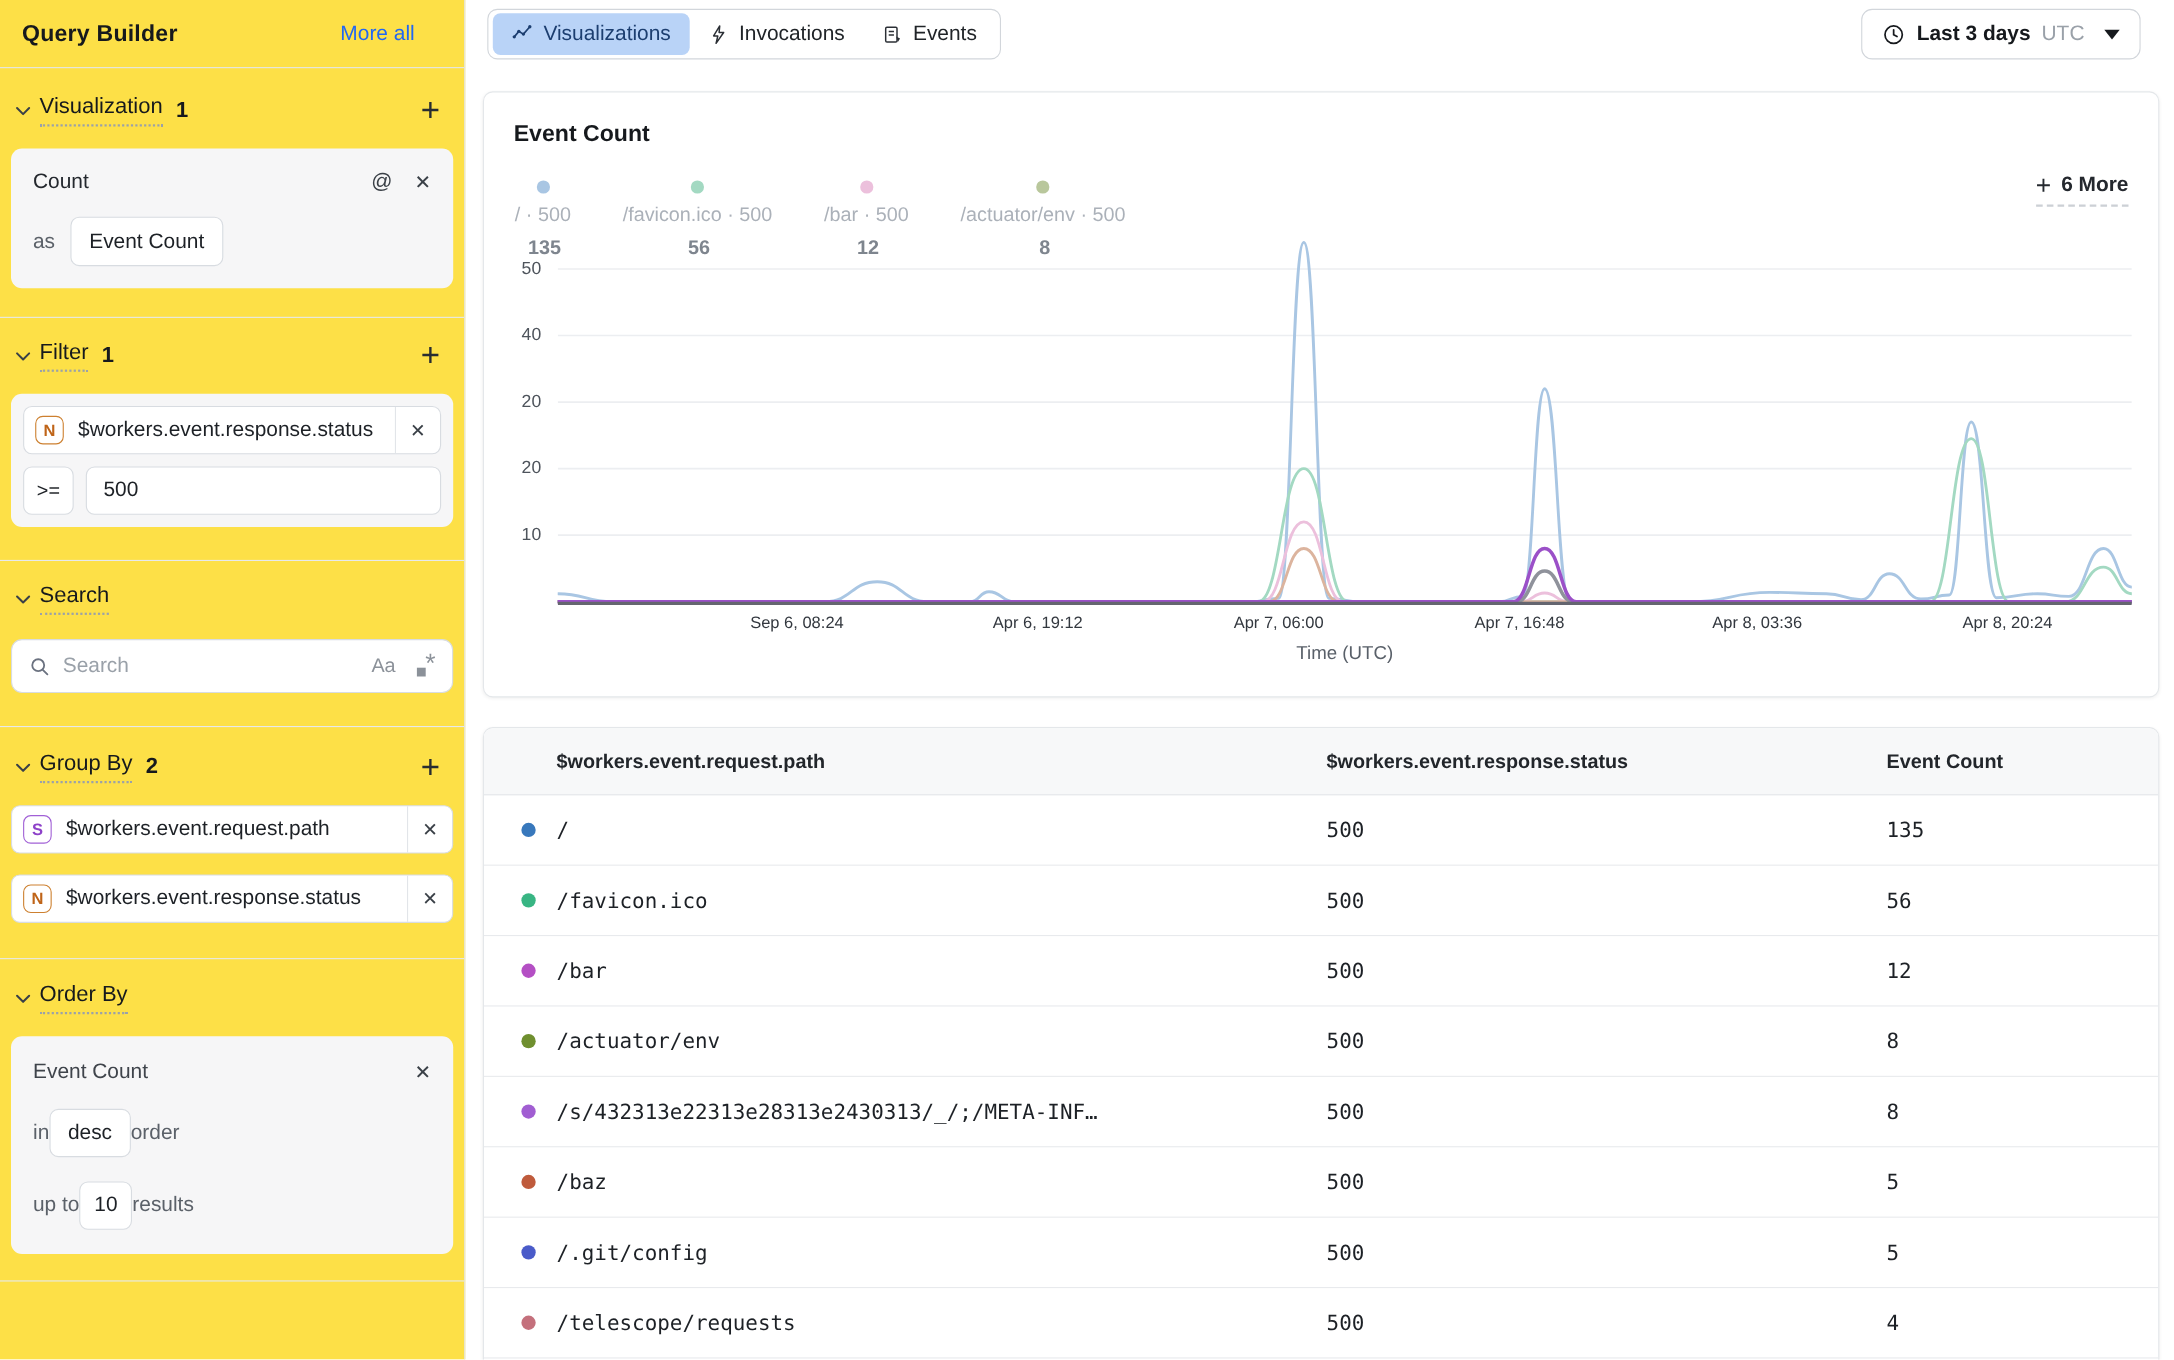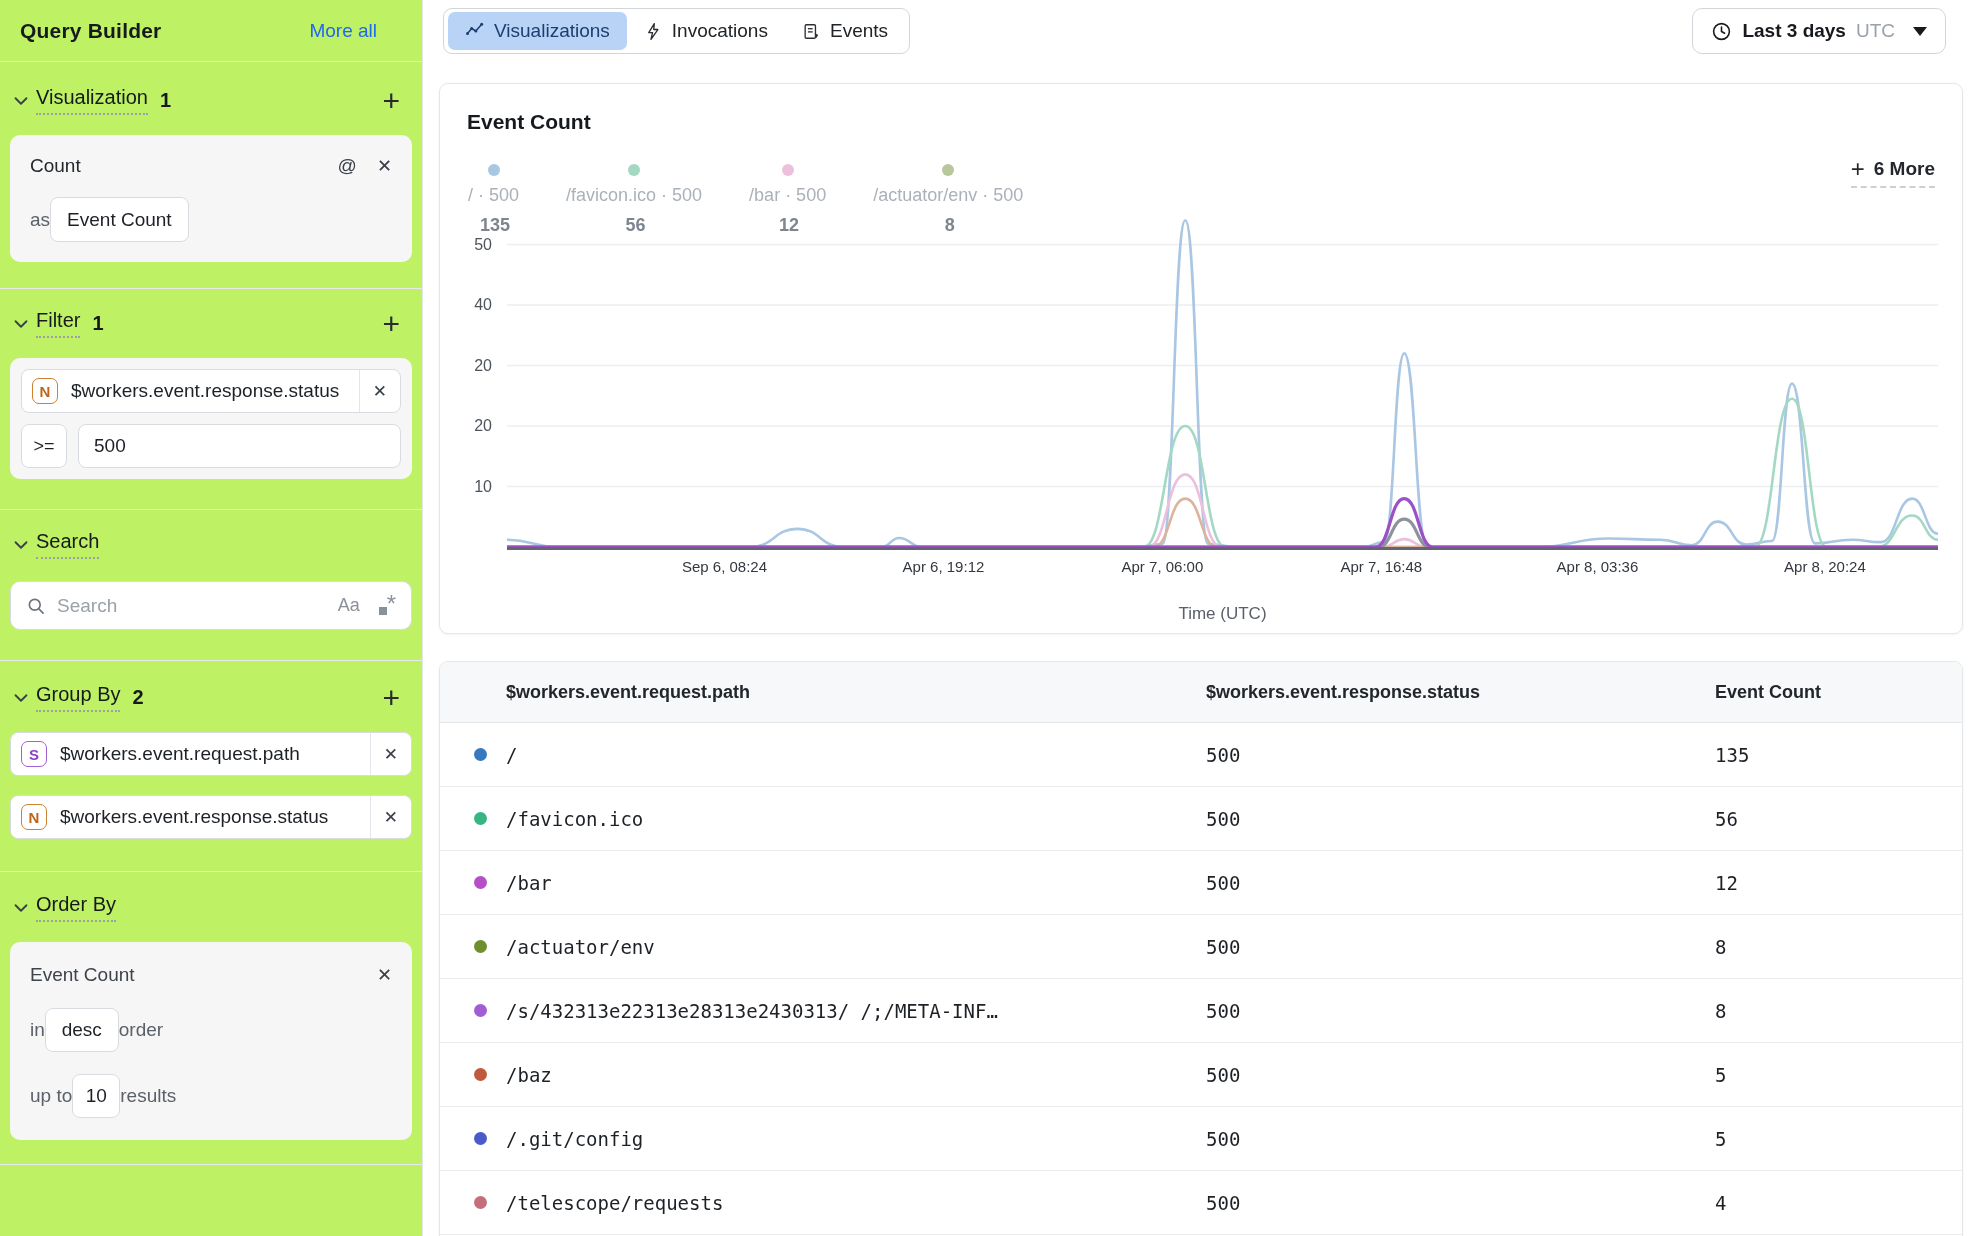--- a/index.html
+++ b/index.html
@@ -1,35 +1,35 @@
 <!DOCTYPE html>
 <html><head>
 <meta charset="utf-8">
 <style>
   * { box-sizing: border-box; margin: 0; padding: 0; }
   html,body { width:1976px; height:1236px; overflow:hidden; }
   body { font-family:"Liberation Sans",sans-serif; background:#fff; color:#16191d; position:relative; }
 
   
-  .sidebar { position:absolute; left:0; top:0; width:423px; height:1236px; background:#bef264; border-right:1px solid #e4e7ea; }
+  .sidebar { position:absolute; left:0; top:0; width:423px; height:1236px; background:#fde047; border-right:1px solid #e4e7ea; }
   .sidebar-header { height:62px; border-bottom:1px solid #e4e7ea; display:flex; align-items:center; justify-content:space-between; padding:0 45px 0 20px; }
   .qb-title { font-size:21px; font-weight:700; letter-spacing:.2px; }
   .clear-all { color:#2167f3; font-size:19px; cursor:pointer; }
   .section-header { display:flex; align-items:center; padding:0 22px 0 10px; margin-top:24px; }
   .chev { width:22px; height:22px; margin-right:4px; flex:none; }
   .sec-label { font-size:20px; color:#16191d; border-bottom:2px dotted #9aa1a9; padding-bottom:4px; }
   .sec-count { font-size:20px; font-weight:700; margin-left:12px; }
   .plus-btn { margin-left:auto; font-size:30px; font-weight:300; color:#282c31; line-height:22px; cursor:pointer; }
   .divider { height:1px; background:#e7e9ec; }
   .card { background:#f6f6f7; border-radius:10px; margin:20px 10px 26px 10px; padding:20px; }
   .card-row1 { display:flex; align-items:center; }
   .card-fn { font-size:19px; color:#24282e; }
   .icon-btn { color:#3a4047; font-size:19px; margin-left:20px; cursor:pointer; }
   .icon-x { font-size:18px; }
-  .as-row { display:flex; align-items:center; margin-top:20px; }
+  .as-row { display:flex; align-items:center; gap:14px; margin-top:20px; }
   .muted { color:#5b6169; font-size:19px; }
   .white-box { background:#fff; border:1px solid #d8dce1; border-radius:8px; height:45px; display:flex; align-items:center; padding:0 16px; font-size:19px; color:#1d2126; }
   .filter-card { padding:11px; }
   .field-row { background:#fff; border:1px solid #d8dce1; border-radius:8px; height:44px; display:flex; align-items:center; padding-left:10px; }
   .field-row + .op-row { margin-top:11px; }
   .badge { width:26px; height:26px; border:1.5px solid; border-radius:7px; font-size:15px; font-weight:700; display:flex; align-items:center; justify-content:center; flex:none; background:#fff; }
   .badge-n { color:#bf6418; border-color:#cd8030; }
   .badge-s { color:#8d41c9; border-color:#a160d6; }
   .field-name { font-size:19px; color:#1d2126; margin-left:13px; flex:1; white-space:nowrap; overflow:hidden; }
   .field-x { border-left:1px solid #e2e5e9; align-self:stretch; display:flex; align-items:center; padding:0 13px; color:#3a4047; font-size:17px; cursor:pointer; }
@@ -70,21 +70,21 @@
   .legend-item { display:flex; align-items:center; gap:9px; font-size:18px; color:#abb1b9; cursor:pointer; white-space:nowrap;flex-direction:column; }
   .legend-dot { width:12px; height:12px; border-radius:50%; flex:none; }
   .legend-count { color:#7e858e; font-weight:700; margin-left:3px; }
   .more-btn { position:absolute; right:27px; top:74px; display:flex; align-items:center; gap:9px; font-size:19px; font-weight:600; color:#24282e; border-bottom:2px dashed #ccd0d5; padding-bottom:6px; cursor:pointer; }
   .more-plus { font-size:24px; font-weight:300; line-height:18px; }
   .plot { position:absolute; left:67px; top:133px; width:1431px; height:335px; }
   .y-labels { position:absolute; left:0; top:133px; width:52px; height:335px; }
   .y-label { position:absolute; right:0; width:52px; text-align:right; font-size:16px; color:#4e545c; }
   .x-labels { position:absolute; left:67px; top:474px; width:1431px; height:22px; }
   .x-label { position:absolute; transform:translateX(-50%); font-size:15px; color:#33383f; white-space:nowrap; }
-  .time-axis-title { position:absolute; left:67px; top:500px; width:1431px; text-align:center; font-size:17px; color:#596069;margin-top:20px; }
+  .time-axis-title { position:absolute; left:67px; top:500px; width:1431px; text-align:center; font-size:17px; color:#596069; }
 
   
   .table-card { position:absolute; left:439px; top:661px; width:1524px; height:580px; border:1px solid #e4e7ea; border-radius:9px 9px 0 0; background:#fff; overflow:hidden; box-shadow:0 1px 3px rgba(20,22,26,.05); }
   .t-header { display:grid; grid-template-columns:766px 509px 1fr; height:61px; background:#f7f8f9; border-bottom:1px solid #e4e7ea; align-items:center; font-size:18px; font-weight:700; color:#22262b; }
   .t-header > div:first-child { padding-left:66px; }
   .t-row { display:grid; grid-template-columns:766px 509px 1fr; height:64px; border-bottom:1px solid #e8eaed; align-items:center; font-family:"DejaVu Sans Mono",monospace; font-size:19px; color:#1d2126; cursor:pointer; }
   .t-path { display:flex; align-items:center; gap:19px; padding-left:34px; white-space:nowrap; overflow:hidden; }
   .t-dot { width:13px; height:13px; border-radius:50%; flex:none; }
 </style>
 </head>

